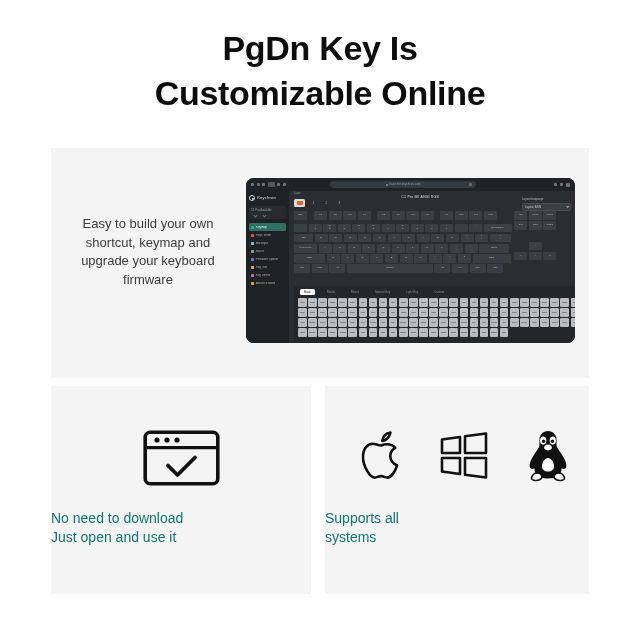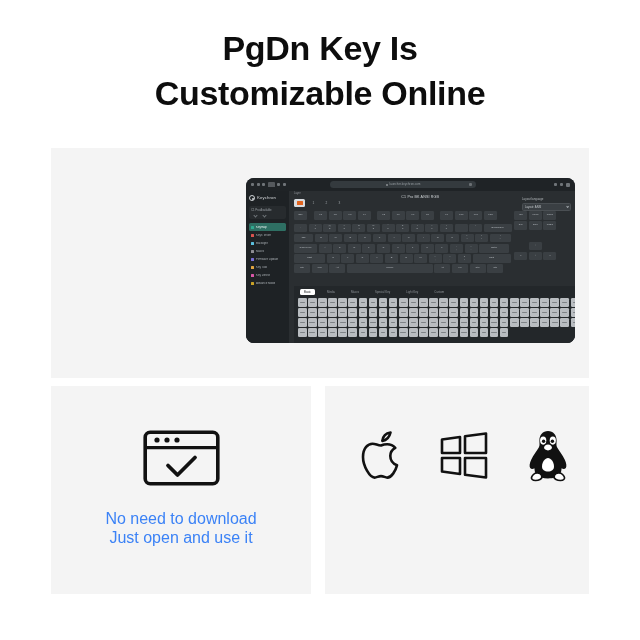--- a/index.html
+++ b/index.html
@@ -360,40 +360,41 @@
     width: 200px; height: 56px;
     display: flex; align-items: center; justify-content: center;
     gap: 18px;
   }
   .os-divider {
     width: 1.4px; height: 40px;
     background: #111111;
   }
   .caption {
     position: absolute;
-    text-align: center;
-    font-size: 16px;
+    text-align: left;
+    font-size: 14px;
     line-height: 19px;
-    color: #3b82f6;
+    color: #0f766e;
   }
   #cap-bl { left: 51px; top: 509px; width: 260px; }
   #cap-br { left: 325px; top: 509px; width: 264px; }
 </style>
 </head>
 <body>
 
 <div id="page">
 
   <div class="heading">
     <span>PgDn Key Is</span>
     <span class="l2">Customizable Online</span>
   </div>
 
   <div class="card" id="card-top"></div>
 
+  <div class="feature-text">Easy to build your own shortcut, keymap and upgrade your keyboard firmware</div>
 
   <div id="browser">
 
     <div class="bchrome">
       <div class="navgroup">
         <span class="navico sm"></span>
         <span class="navico sm"></span>
         <span class="navico sm"></span>
         <span class="navico tab"></span>
         <span class="navico sm"></span>
@@ -881,14 +882,16 @@
         <ellipse cx="27.8" cy="11.6" rx="3.1" ry="4.1" fill="#ffffff"></ellipse>
         <circle cx="18.6" cy="12.3" r="1.7" fill="#111111"></circle>
         <circle cx="27.4" cy="12.3" r="1.7" fill="#111111"></circle>
         <path d="M23 15.5c-2.3 0-3.9 1.5-3.9 3.1 0 1.7 1.7 2.8 3.9 2.8s3.9-1.1 3.9-2.8c0-1.6-1.6-3.1-3.9-3.1z" fill="#ffffff"></path>
         <path d="M23 29c-2.8 0-6 4-6 8.5 0 3.2 2.6 5 6 5s6-1.8 6-5c0-4.5-3.2-8.5-6-8.5z" fill="#ffffff"></path>
         <path d="M8.4 45.5c-1.6 1.6-2.6 3.6-1.2 5 1.5 1.5 5.4 1.2 7.8 0 1.8-.9 2.2-2.6 1.6-4-0.8-1.7-2.6-2.6-4.2-2.6-1.4 0-3 .6-4 1.6z" fill="#ffffff" stroke="#111111" stroke-width="1.6"></path>
         <path d="M37.6 45.5c1.6 1.6 2.6 3.6 1.2 5-1.5 1.5-5.4 1.2-7.8 0-1.8-.9-2.2-2.6-1.6-4 .8-1.7 2.6-2.6 4.2-2.6 1.4 0 3 .6 4 1.6z" fill="#ffffff" stroke="#111111" stroke-width="1.6"></path>
       </svg>
     </span>
   </div>
+  <div class="caption" id="cap-br" style="white-space: pre-line;">Supports all
+systems</div>
 
 </div>
 
 </body></html>

